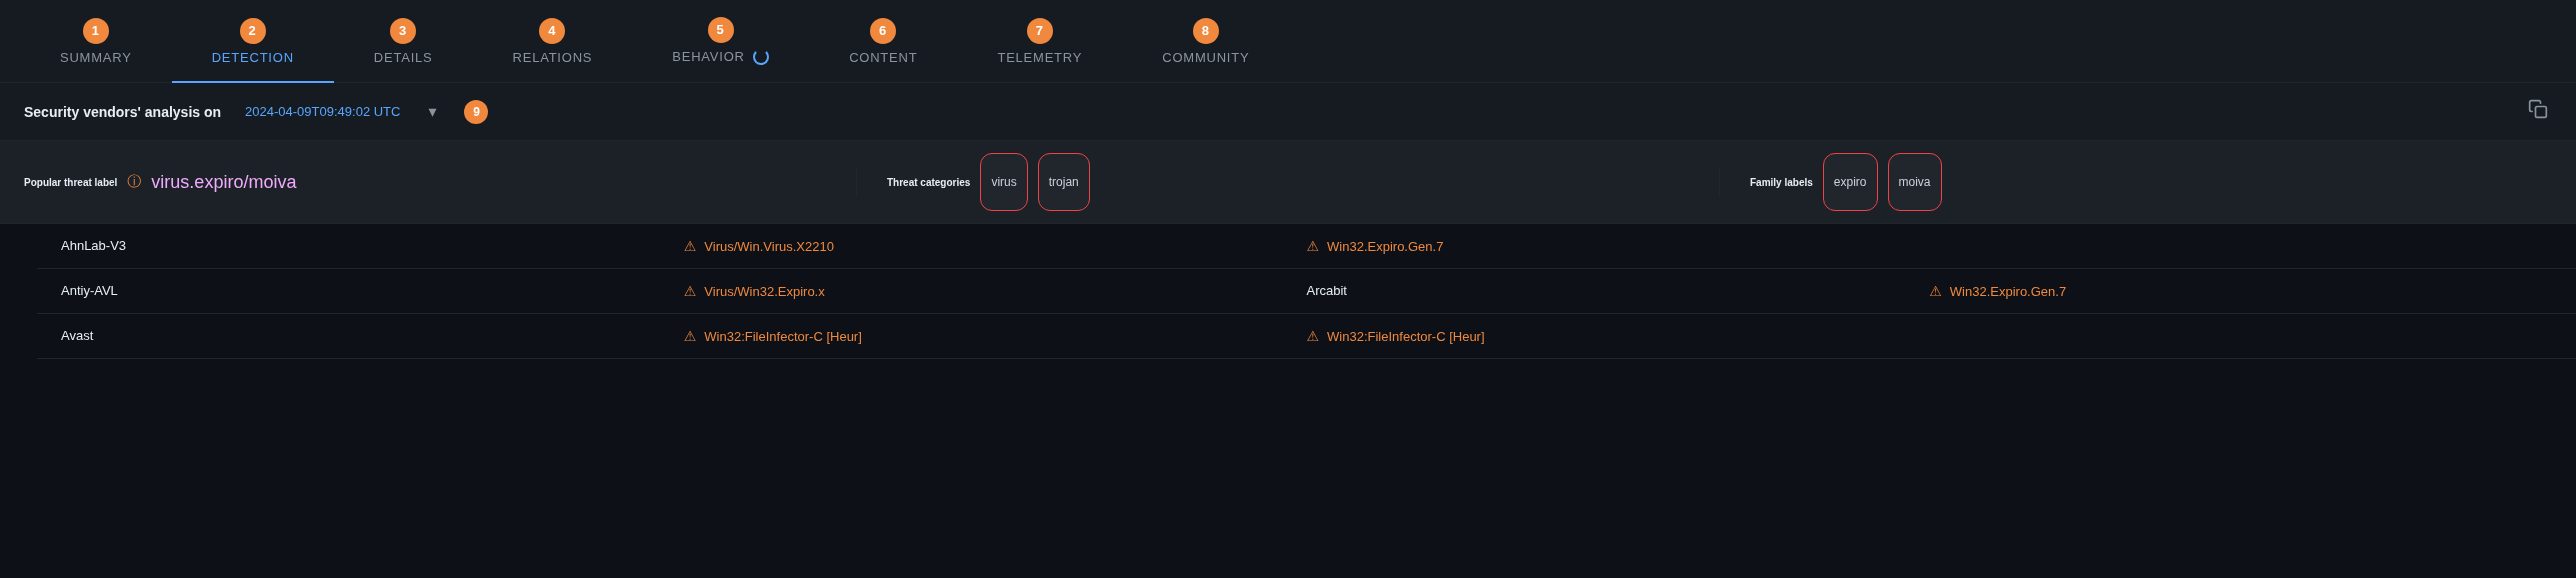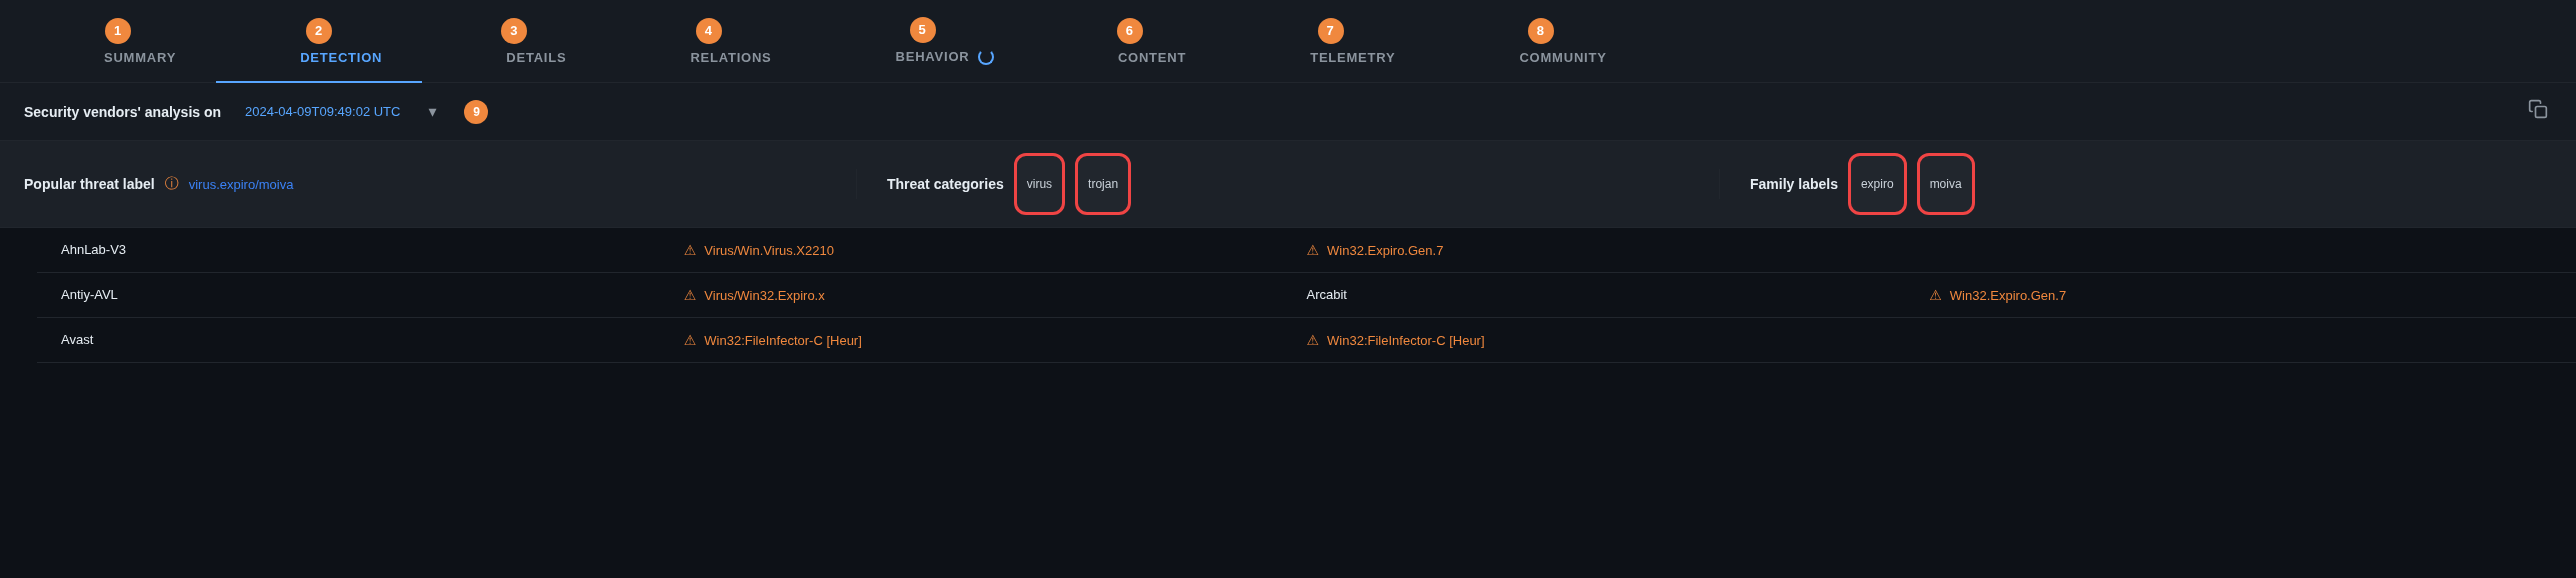--- a/index.html
+++ b/index.html
@@ -55,23 +55,22 @@
       background: #f0883e;
       color: white;
       font-size: 13px;
       font-weight: 700;
       display: flex;
       align-items: center;
       justify-content: center;
     }
     .tab-label {
       font-size: 13px;
-      font-weight: 700;
+      font-weight: 400;
       letter-spacing: 0.06em;
-      margin-left: 44px;
     }
     .spinner-icon {
       display: inline-block;
       width: 16px;
       height: 16px;
       border: 2px solid #58a6ff;
       border-top-color: transparent;
       border-radius: 50%;
       animation: spin 1s linear infinite;
       vertical-align: middle;
@@ -129,37 +128,37 @@
       gap: 0;
     }
     .info-section {
       display: flex;
       align-items: center;
       gap: 10px;
       flex: 1;
     }
     .info-section-label {
       color: #e6edf3;
-      font-size: 14px;
+      font-size: 10px;
       font-weight: 700;
     }
     .info-icon {
       color: #f0883e;
       font-size: 14px;
       cursor: pointer;
     }
     .info-link {
-      color: #3b82f6;
-      font-size: 13px;
+      color: #f0abfc;
+      font-size: 18px;
       text-decoration: none;
       cursor: pointer;
     }
     .tag {
       background: #21262d;
-      border: 3px solid #ef4444;
+      border: 1px solid #ef4444;
       border-radius: 12px;
       padding: 21px 10px;
       font-size: 12px;
       color: #c9d1d9;
     }
     .divider-v {
       width: 1px;
       height: 30px;
       background: #21262d;
       margin: 0 30px;

